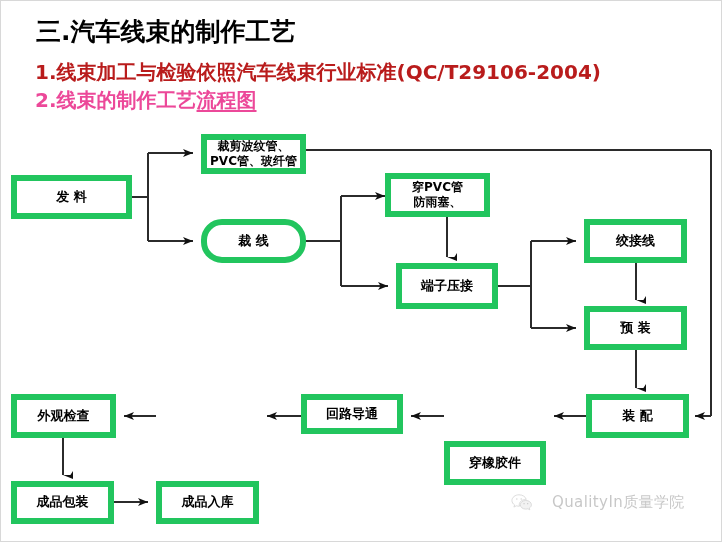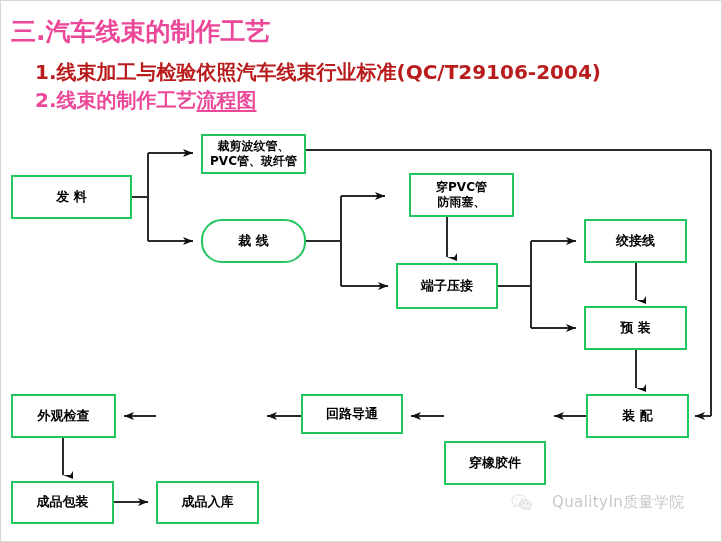--- a/index.html
+++ b/index.html
@@ -21,25 +21,25 @@
   
   .heading-area {
     position: absolute;
     left: 0;
     top: 0;
     width: 722px;
     height: 128px;
   }
   .h-title {
     position: absolute;
-    left: 10px;
+    left: 35px;
     top: 14px;
     font-size: 25px;
     font-weight: bold;
-    color: #ec4899;
+    color: #000000;
     letter-spacing: 0px;
     white-space: nowrap;
   }
   .h-line1 {
     position: absolute;
     left: 34px;
     top: 58px;
     font-size: 20px;
     font-weight: bold;
     color: #b91c1c;
@@ -63,21 +63,21 @@
   .chart {
     position: absolute;
     left: 0;
     top: 0;
     width: 722px;
     height: 542px;
   }
   .node {
     position: absolute;
     box-sizing: border-box;
-    border: 2px solid #22c55e;
+    border: 6px solid #22c55e;
     background: #ffffff;
     display: flex;
     align-items: center;
     justify-content: center;
     text-align: center;
     color: #000000;
     font-size: 13px;
     font-weight: bold;
     line-height: 1.25;
     z-index: 3;
@@ -189,21 +189,21 @@
 
     <div class="node two-line" style="left:200px; top:133px; width:105px; height:40px; flex-direction:column;">
       <span class="lbl">裁剪波纹管、</span>
       <span class="lbl">PVC管、玻纤管</span>
     </div>
 
     <div class="node" style="left:200px; top:218px; width:105px; height:44px;border-radius:21px;">
       <span class="lbl">裁  线</span>
     </div>
 
-    <div class="node two-line" style="left:408px; top:172px; width:105px; height:44px; flex-direction:column;">
+    <div class="node two-line" style="left:384px; top:172px; width:105px; height:44px; flex-direction:column;">
       <span class="lbl">穿PVC管</span>
       <span class="lbl">防雨塞、</span>
     </div>
 
     <div class="node" style="left:395px; top:262px; width:102px; height:46px;">
       <span class="lbl">端子压接</span>
     </div>
 
     <div class="node" style="left:583px; top:218px; width:103px; height:44px;">
       <span class="lbl">绞接线</span>

